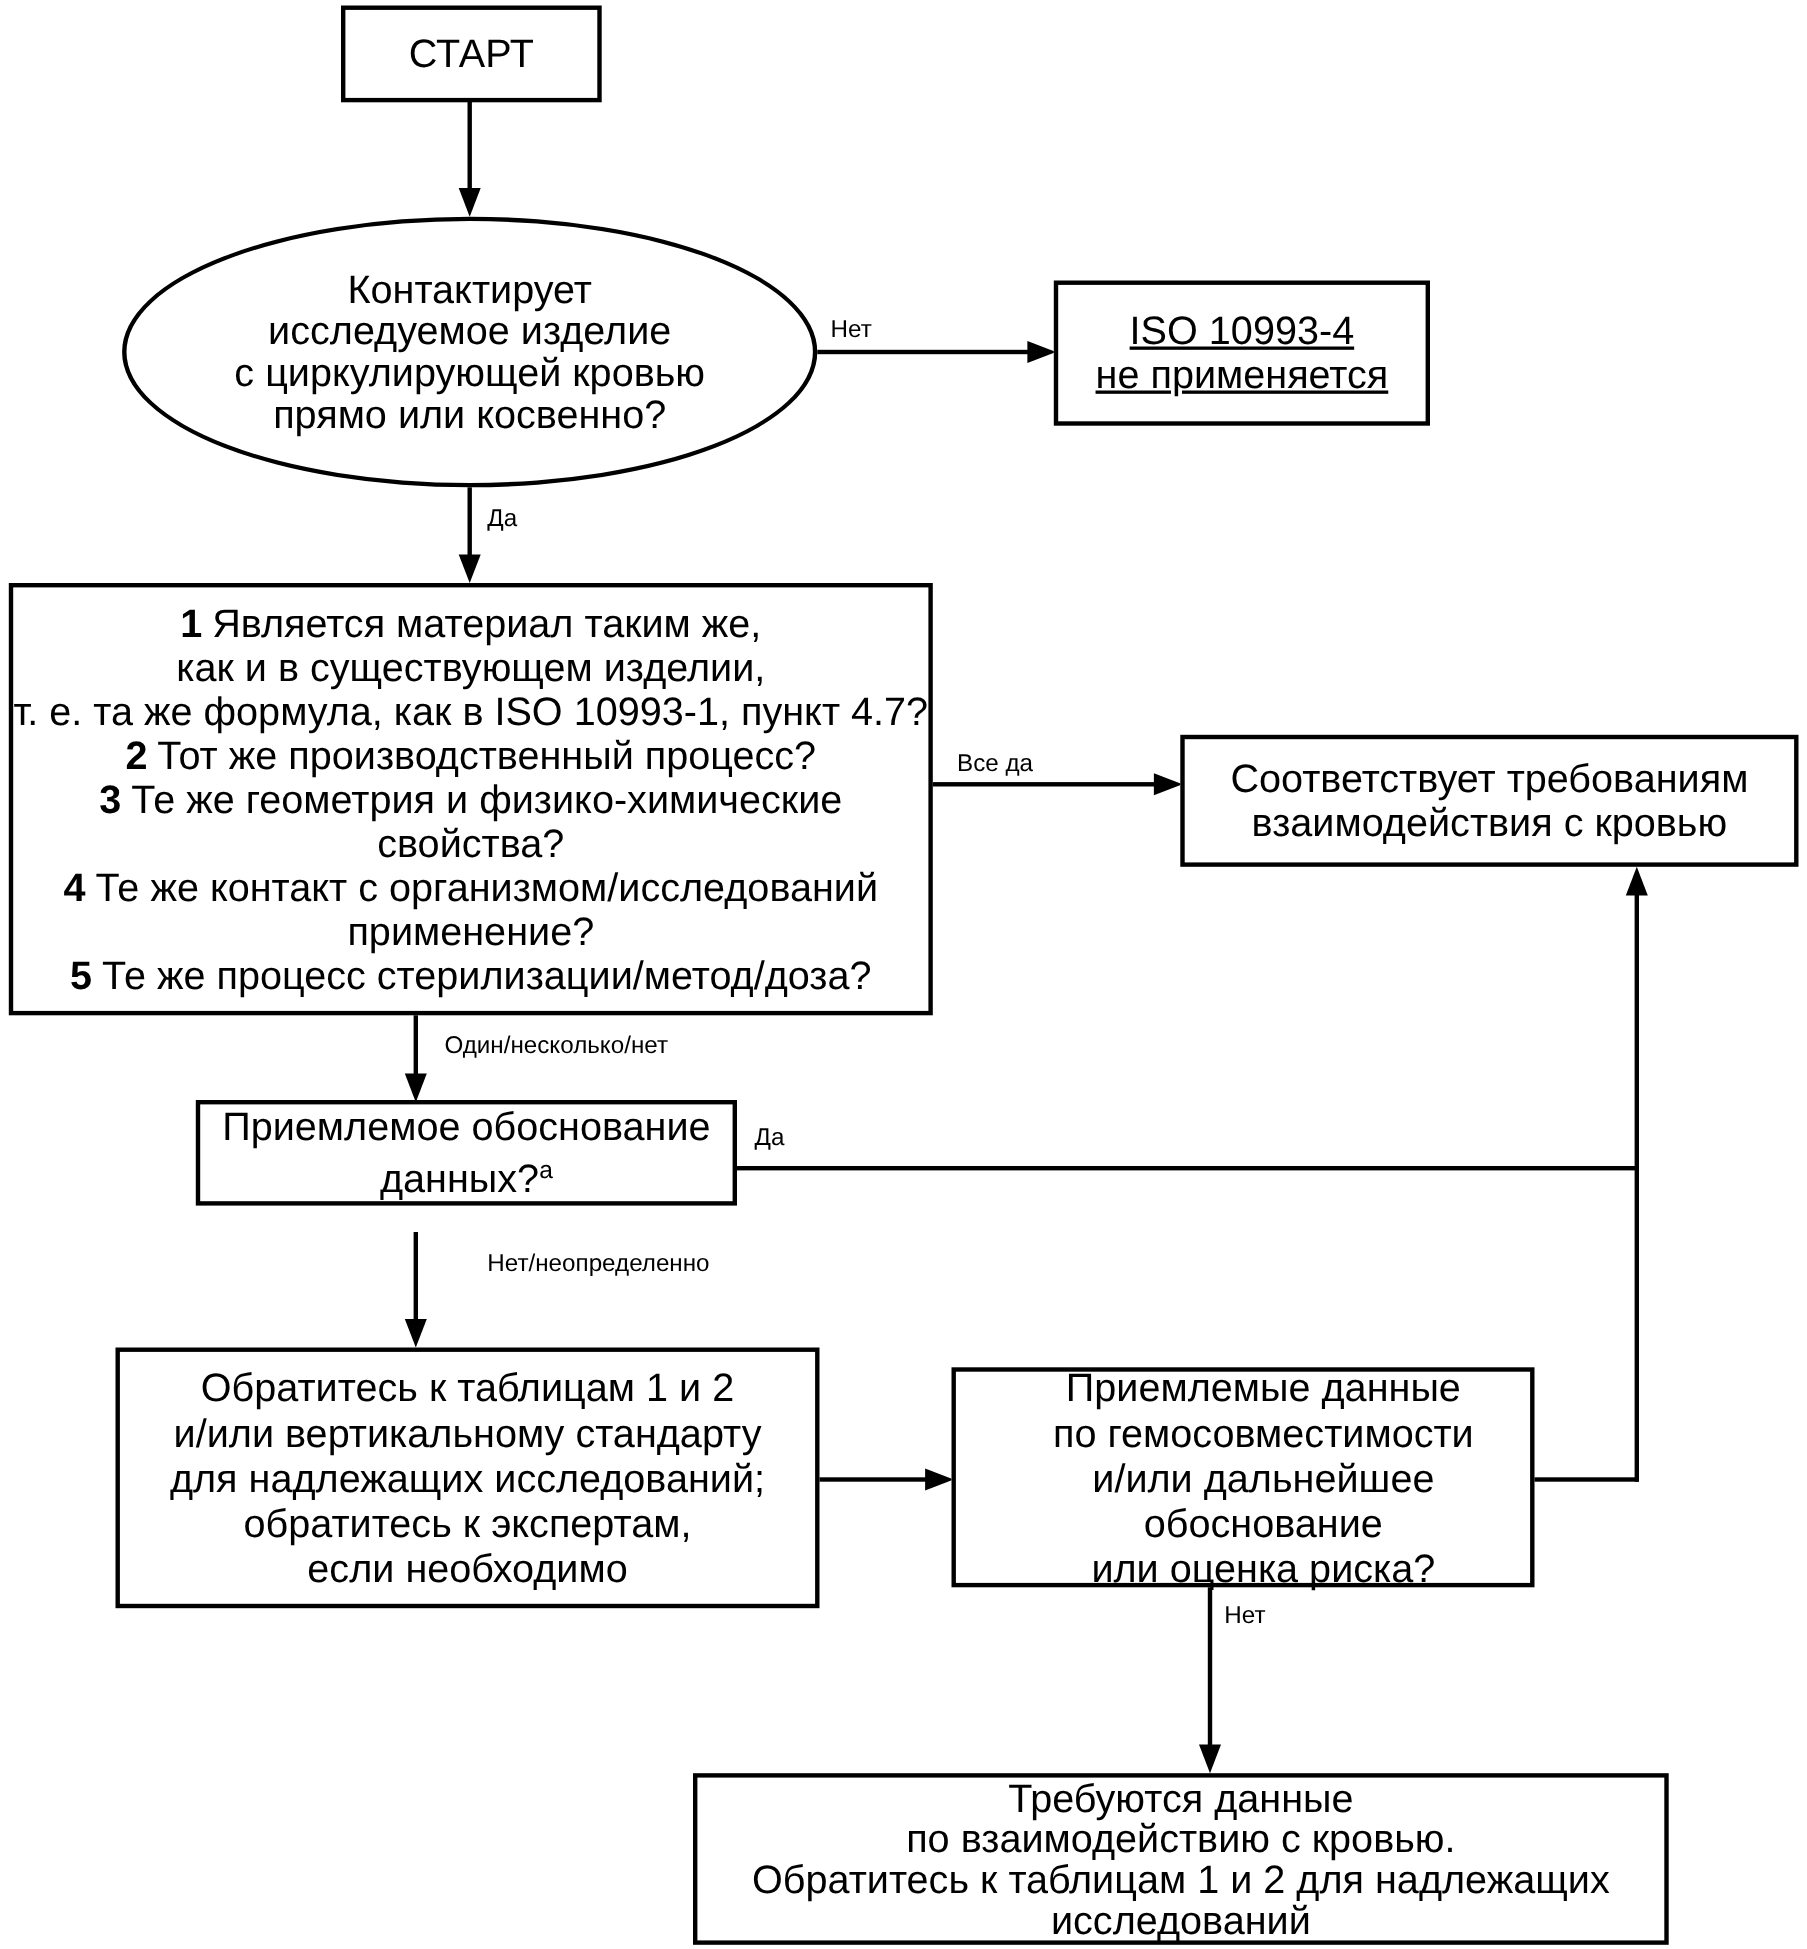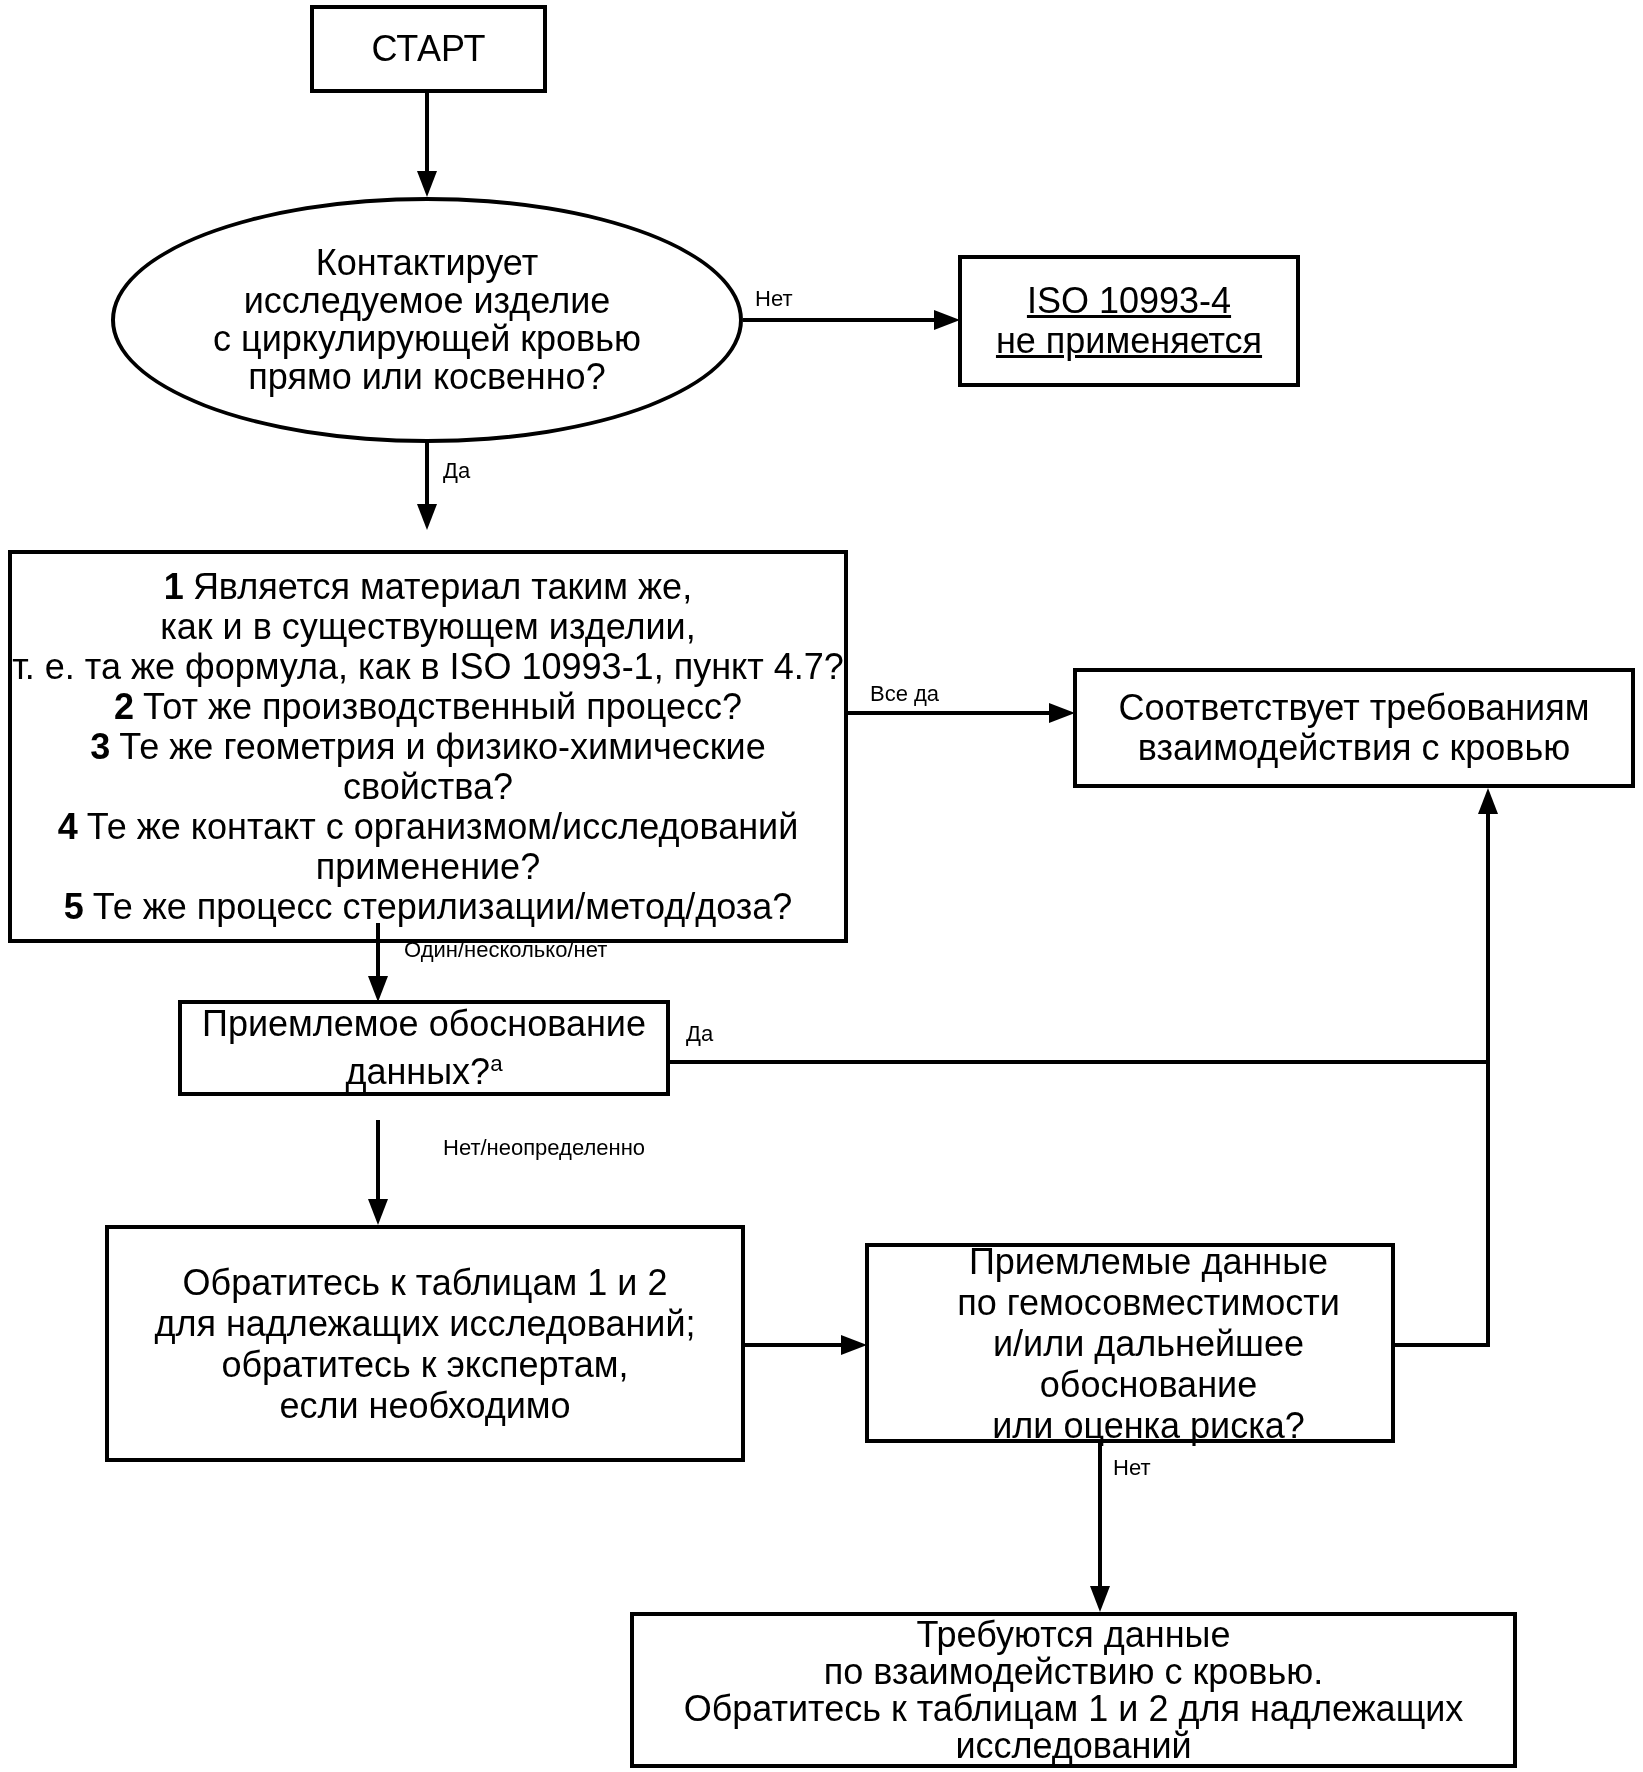--- a/index.html
+++ b/index.html
@@ -61,21 +61,21 @@
 
   <div class="node" style="left:958px;top:255px;width:342px;height:132px;text-decoration:underline;">
     <div class="tline">ISO 10993-4</div>
     <div class="tline">не применяется</div>
   </div>
 
   <div class="vline" style="left:425px;top:443px;height:64px;"></div>
   <div class="arr down" style="left:417px;top:504px;"></div>
   <div class="lbl" style="left:443px;top:455px;">Да</div>
 
-  <div class="node" style="left:8px;top:530px;width:840px;height:393px;margin-top:20px;">
+  <div class="node" style="left:8px;top:530px;width:840px;height:393px;">
     <div class="tline"><b class="num">1</b><span>Является материал таким же,</span></div>
     <div class="tline"><b class="num"></b><span>как и в существующем изделии,</span></div>
     <div class="tline"><b class="num"></b><span>т. е. та же формула, как в ISO 10993-1, пункт 4.7?</span></div>
     <div class="tline"><b class="num">2</b><span>Тот же производственный процесс?</span></div>
     <div class="tline"><b class="num">3</b><span>Те же геометрия и физико-химические</span></div>
     <div class="tline"><b class="num"></b><span>свойства?</span></div>
     <div class="tline"><b class="num">4</b><span>Те же контакт с организмом/исследований</span></div>
     <div class="tline"><b class="num"></b><span>применение?</span></div>
     <div class="tline"><b class="num">5</b><span>Те же процесс стерилизации/метод/доза?</span></div>
   </div>
@@ -100,20 +100,21 @@
 
   <div class="hline" style="left:670px;top:1060px;width:820px;"></div>
   <div class="lbl" style="left:686px;top:1018px;">Да</div>
 
   <div class="vline" style="left:376px;top:1120px;height:82px;"></div>
   <div class="arr down" style="left:368px;top:1199px;"></div>
   <div class="lbl" style="left:443px;top:1132px;">Нет/неопределенно</div>
 
   <div class="node" style="left:105px;top:1225px;width:640px;height:237px;line-height:41px;">
     <div class="tline">Обратитесь к таблицам 1 и 2</div>
+    <div class="tline">и/или вертикальному стандарту</div>
     <div class="tline">для надлежащих исследований;</div>
     <div class="tline">обратитесь к экспертам,</div>
     <div class="tline">если необходимо</div>
   </div>
 
   <div class="hline" style="left:745px;top:1343px;width:98px;"></div>
   <div class="arr right" style="left:841px;top:1335px;"></div>
 
   <div class="node" style="left:865px;top:1243px;width:530px;height:200px;line-height:41px;padding-left:37px;">
     <div class="tline">Приемлемые данные</div>

